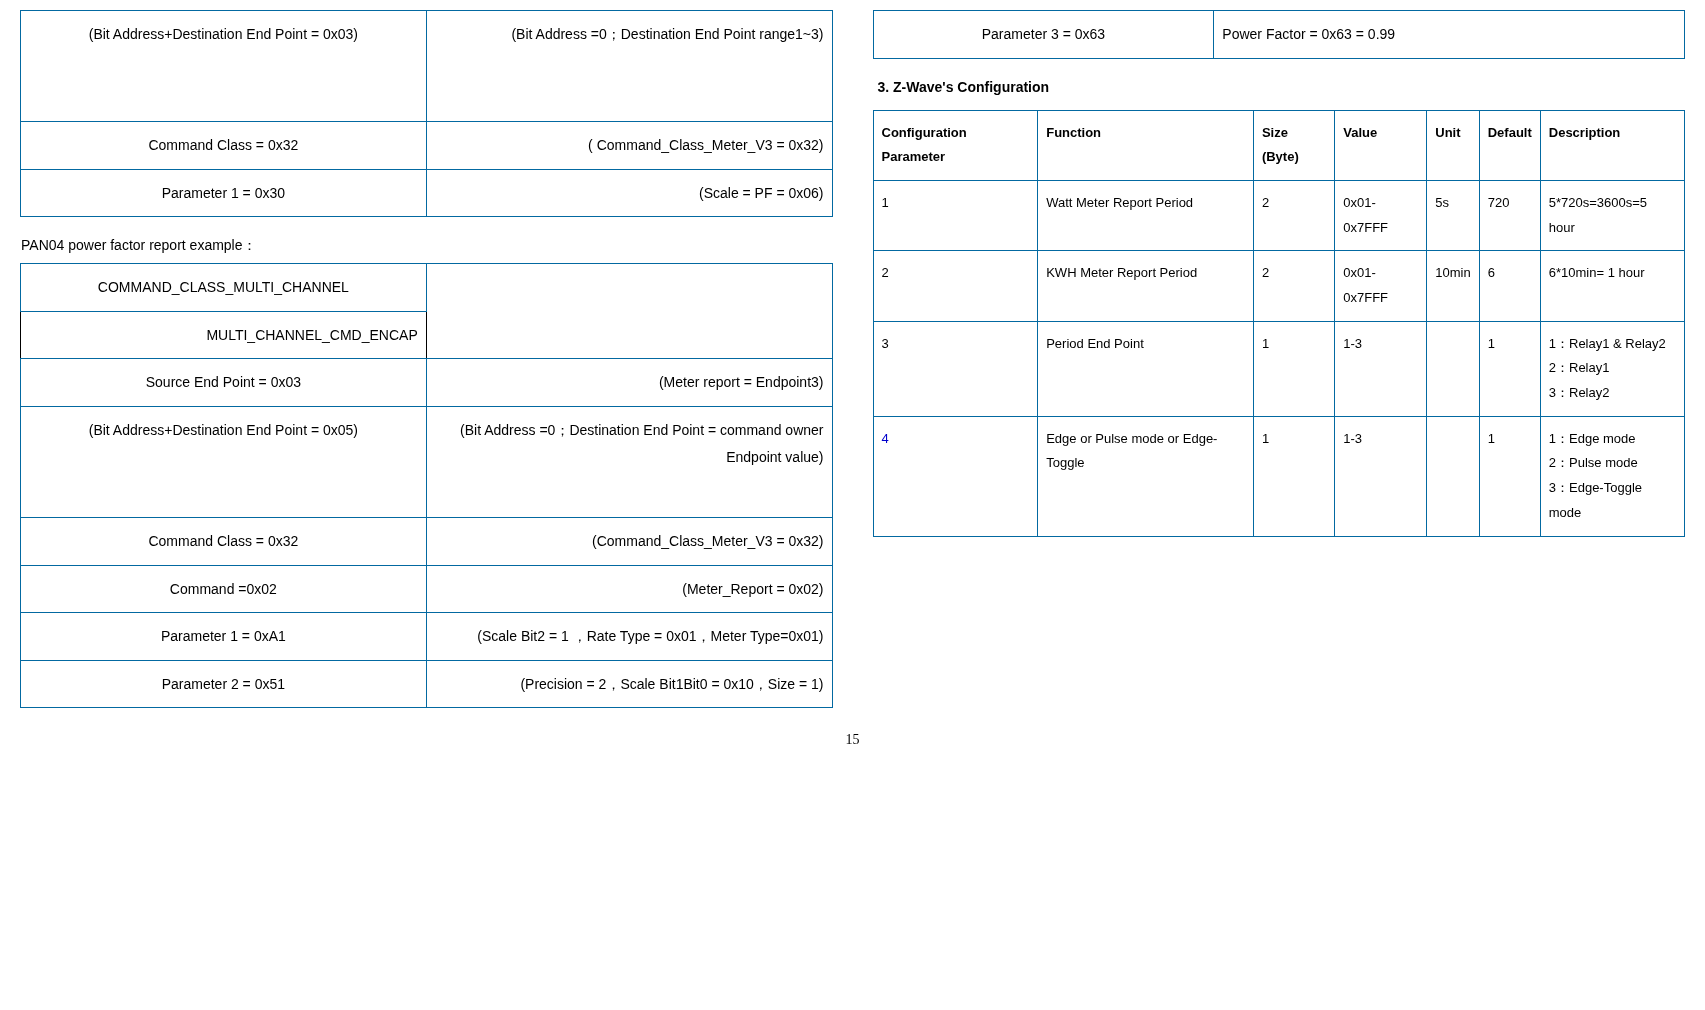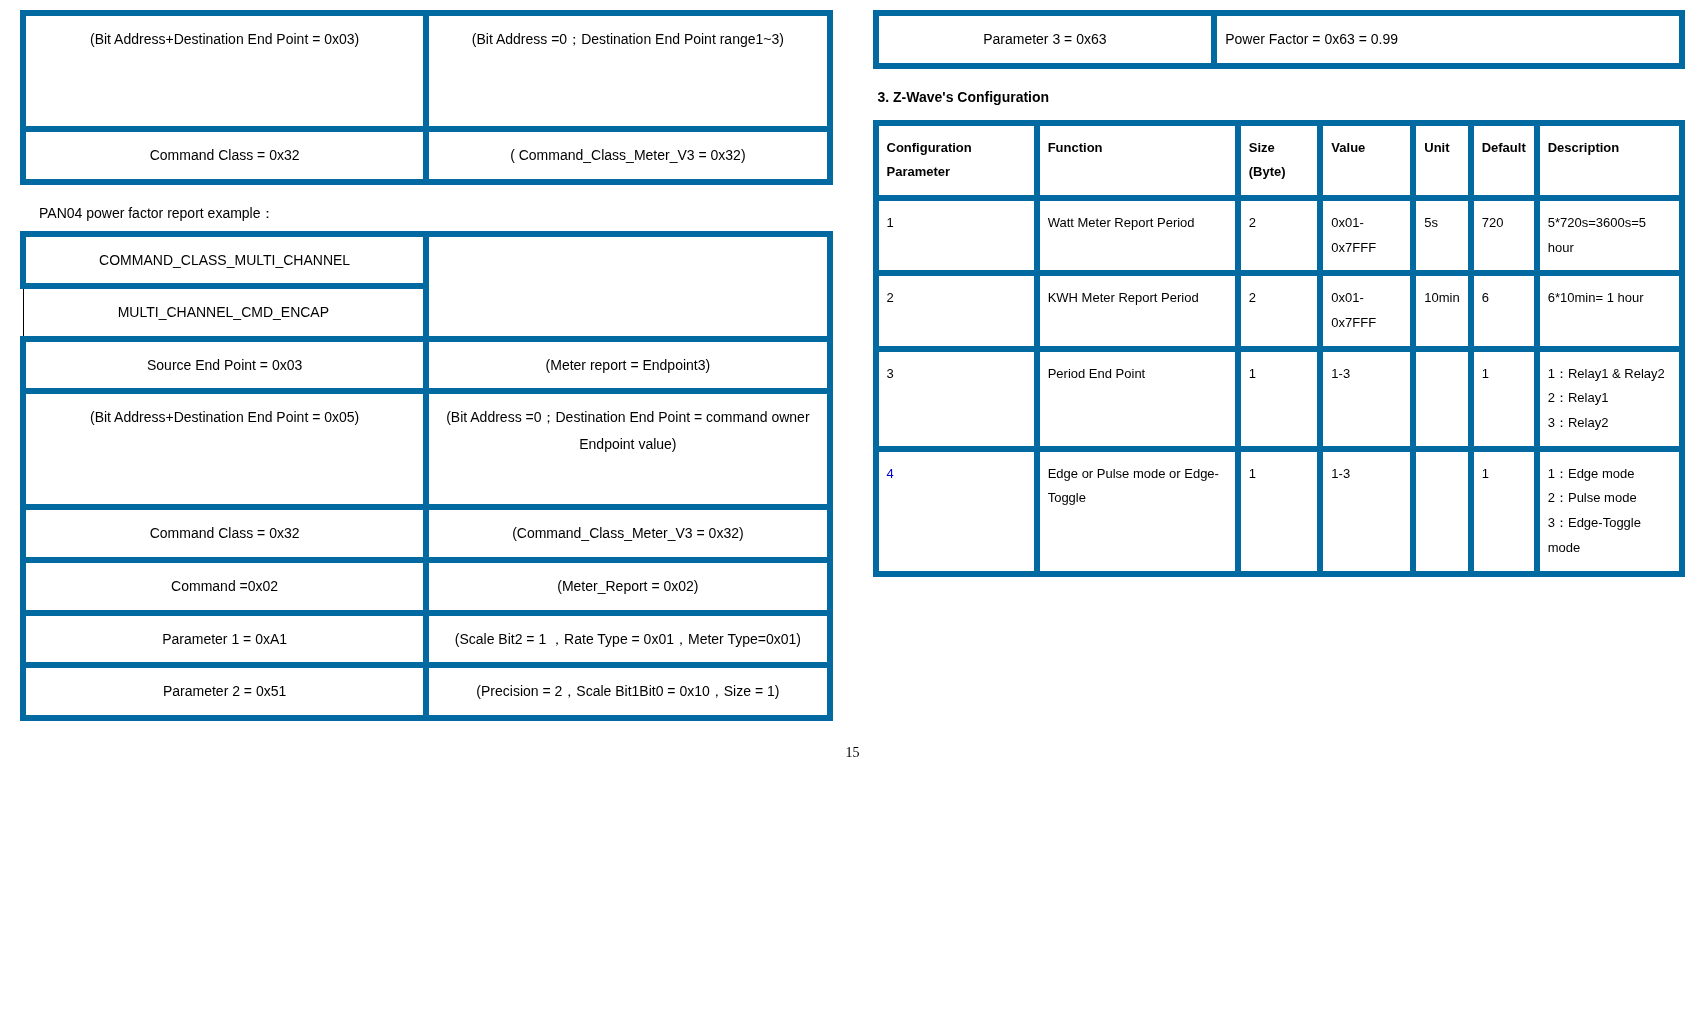--- a/index.html
+++ b/index.html
@@ -16,43 +16,43 @@
   }
   .col {
     flex: 1;
   }
   table {
     border-collapse: collapse;
     width: 100%;
     margin-bottom: 20px;
   }
   td, th {
-    border: 6px solid #0369a1;
+    border: 1px solid #0369a1;
     padding: 10px 8px;
     text-align: left;
     vertical-align: top;
     line-height: 1.9;
   }
   .table1 td:first-child,
   .table2 td:first-child {
     text-align: center;
     width: 50%;
   }
   .table1 td:last-child,
   .table2 td:last-child {
-    text-align: center;
+    text-align: right;
     border-left: 1px solid #000;
   }
   .tallcell { height: 90px; }
   .section-title {
     font-weight: bold;
     margin: 20px 0 15px 5px;
   }
   .caption {
-    margin: 15px 0 8px 19px;
+    margin: 15px 0 8px 1px;
   }
   .conf th {
     font-weight: bold;
   }
   .conf td, .conf th {
     font-size: 13px;
     line-height: 1.9;
   }
   .blue { color: #0000cc; }
   .pagenum {
@@ -69,20 +69,24 @@
   <div class="col">
     <table class="table1">
       <tbody>
           <tr>
         <td class="tallcell">(Bit Address+Destination End Point = 0x03)</td>
         <td class="tallcell">(Bit Address =0；Destination End Point range1~3)</td>
       </tr>
       <tr>
         <td>Command Class = 0x32</td>
         <td>( Command_Class_Meter_V3 = 0x32)</td>
+      </tr>
+      <tr>
+        <td>Parameter 1 = 0x30</td>
+        <td>(Scale = PF = 0x06)</td>
       </tr>
     </tbody>
       </table>
 
     <div class="caption">PAN04 power factor report example：</div>
 
     <table class="table2">
       <tbody>
           <tr>
         <td>COMMAND_CLASS_MULTI_CHANNEL</td>

